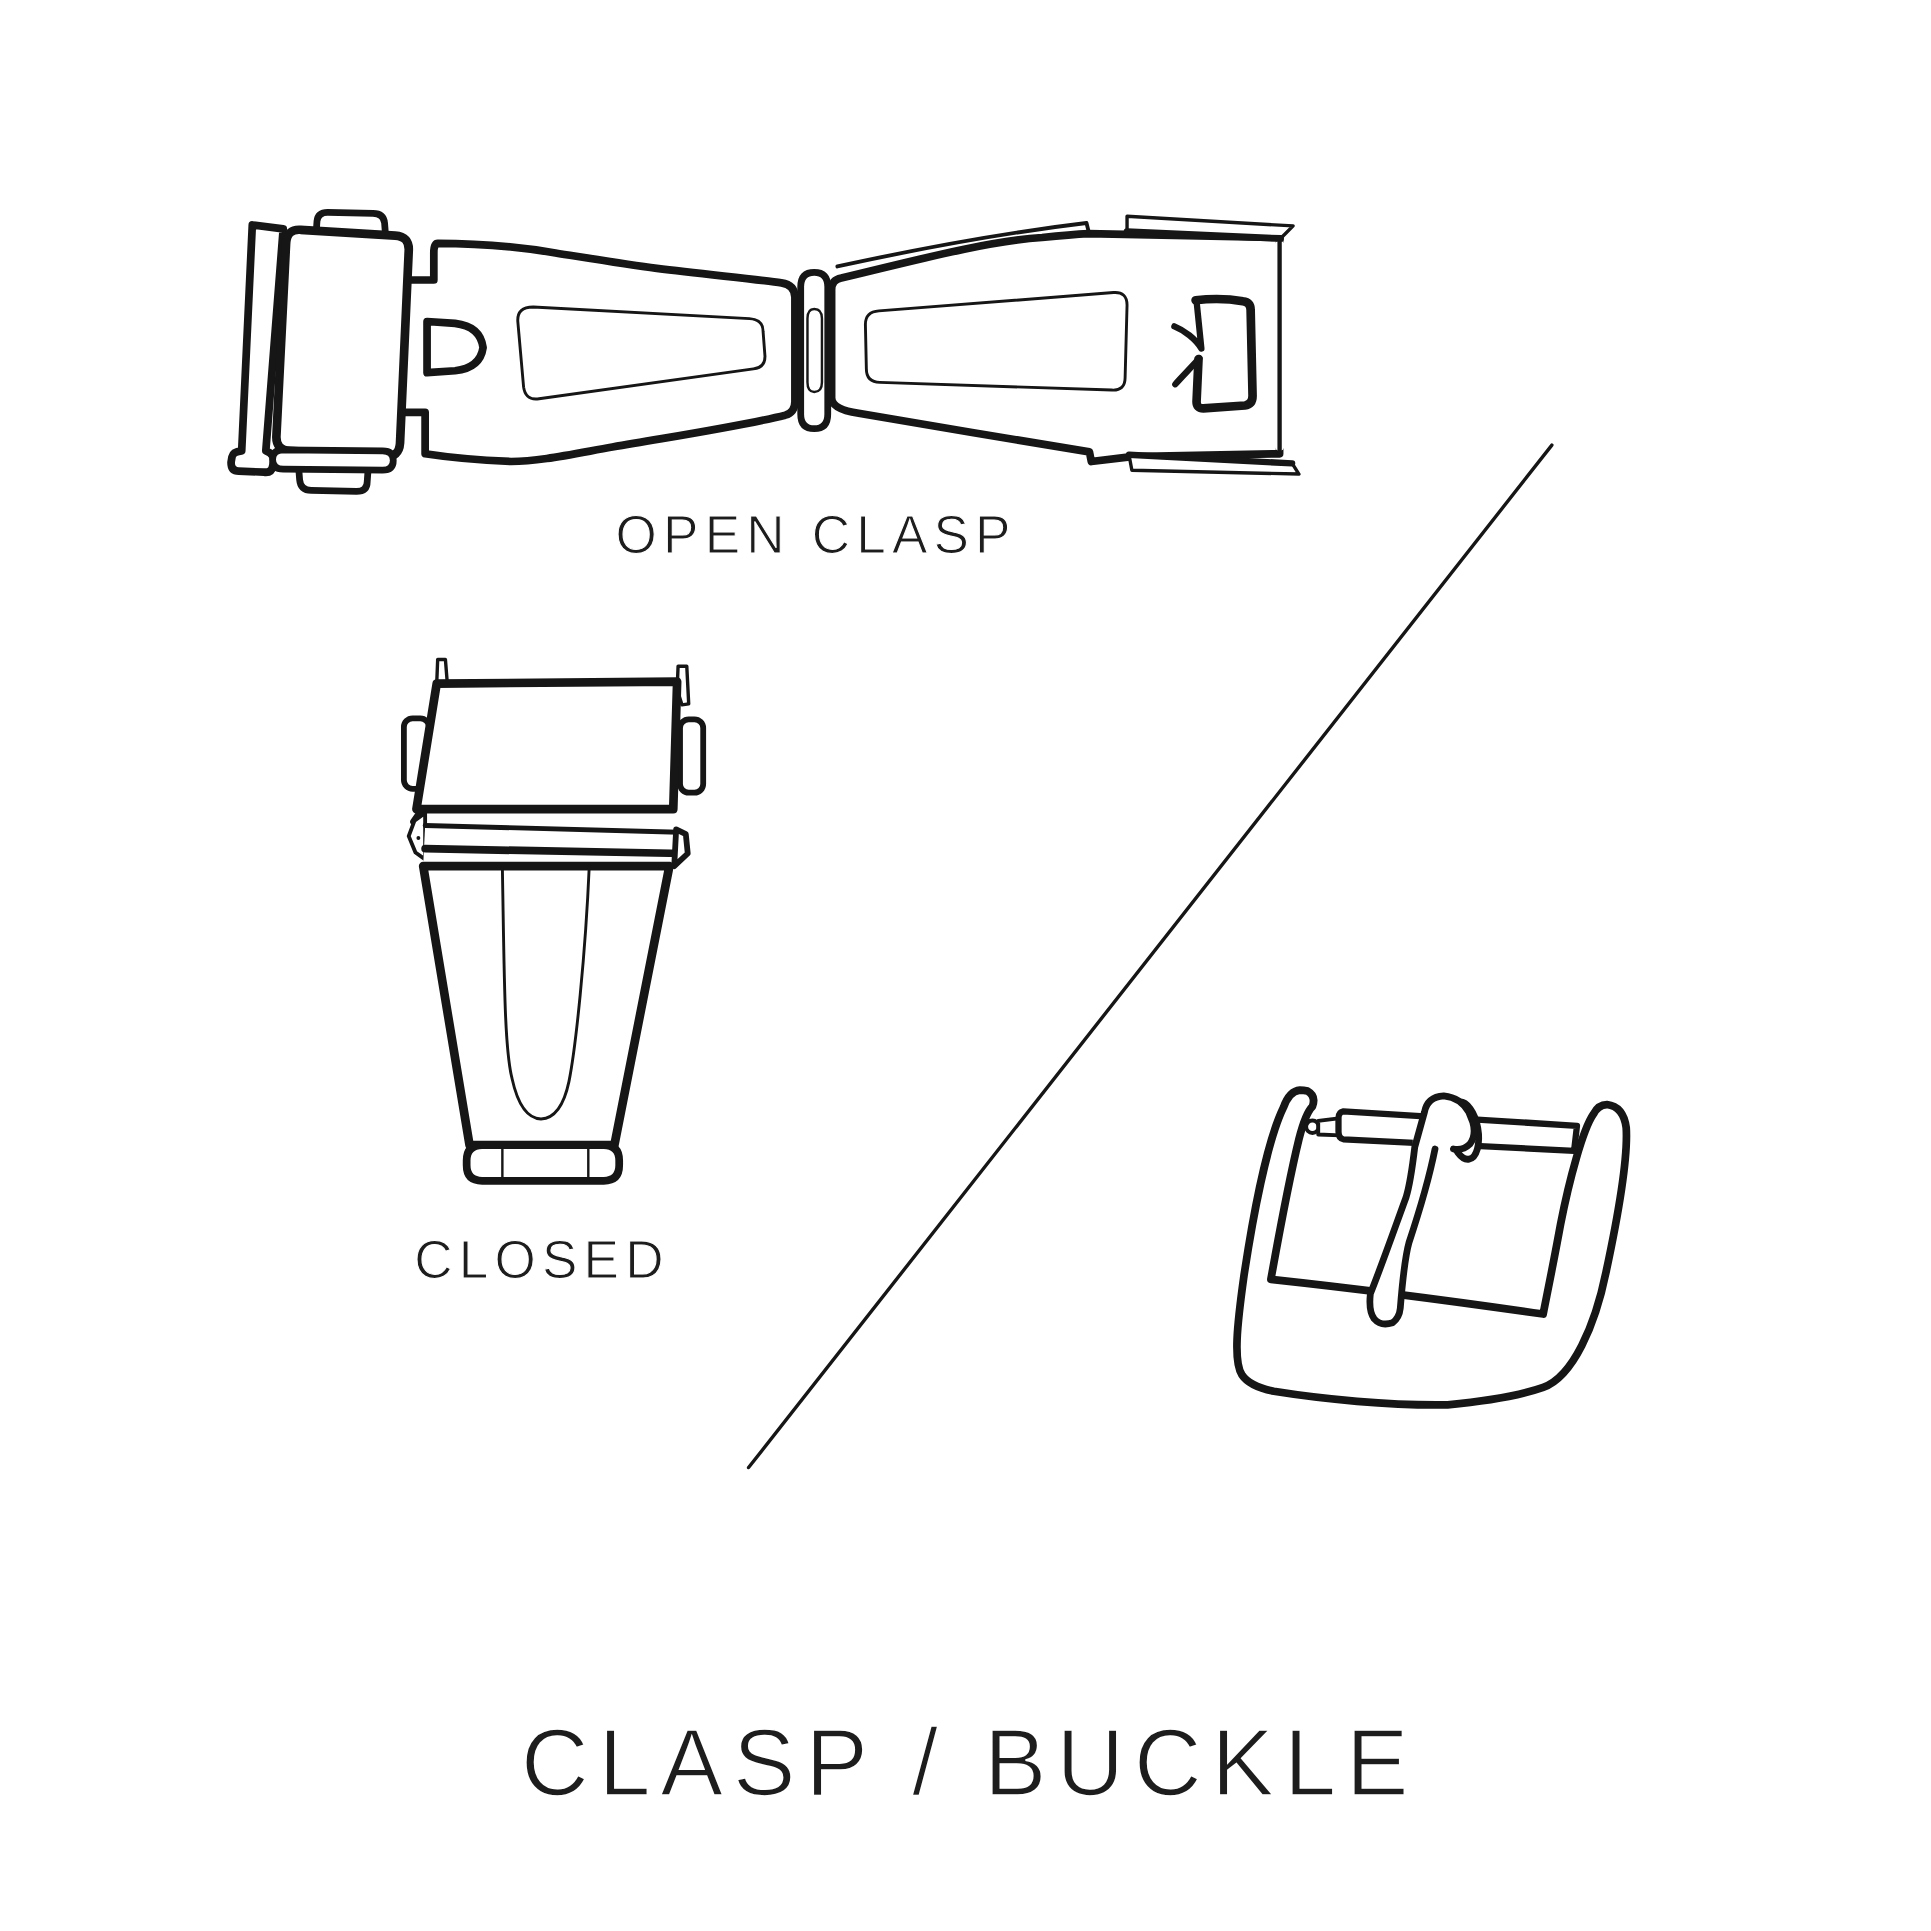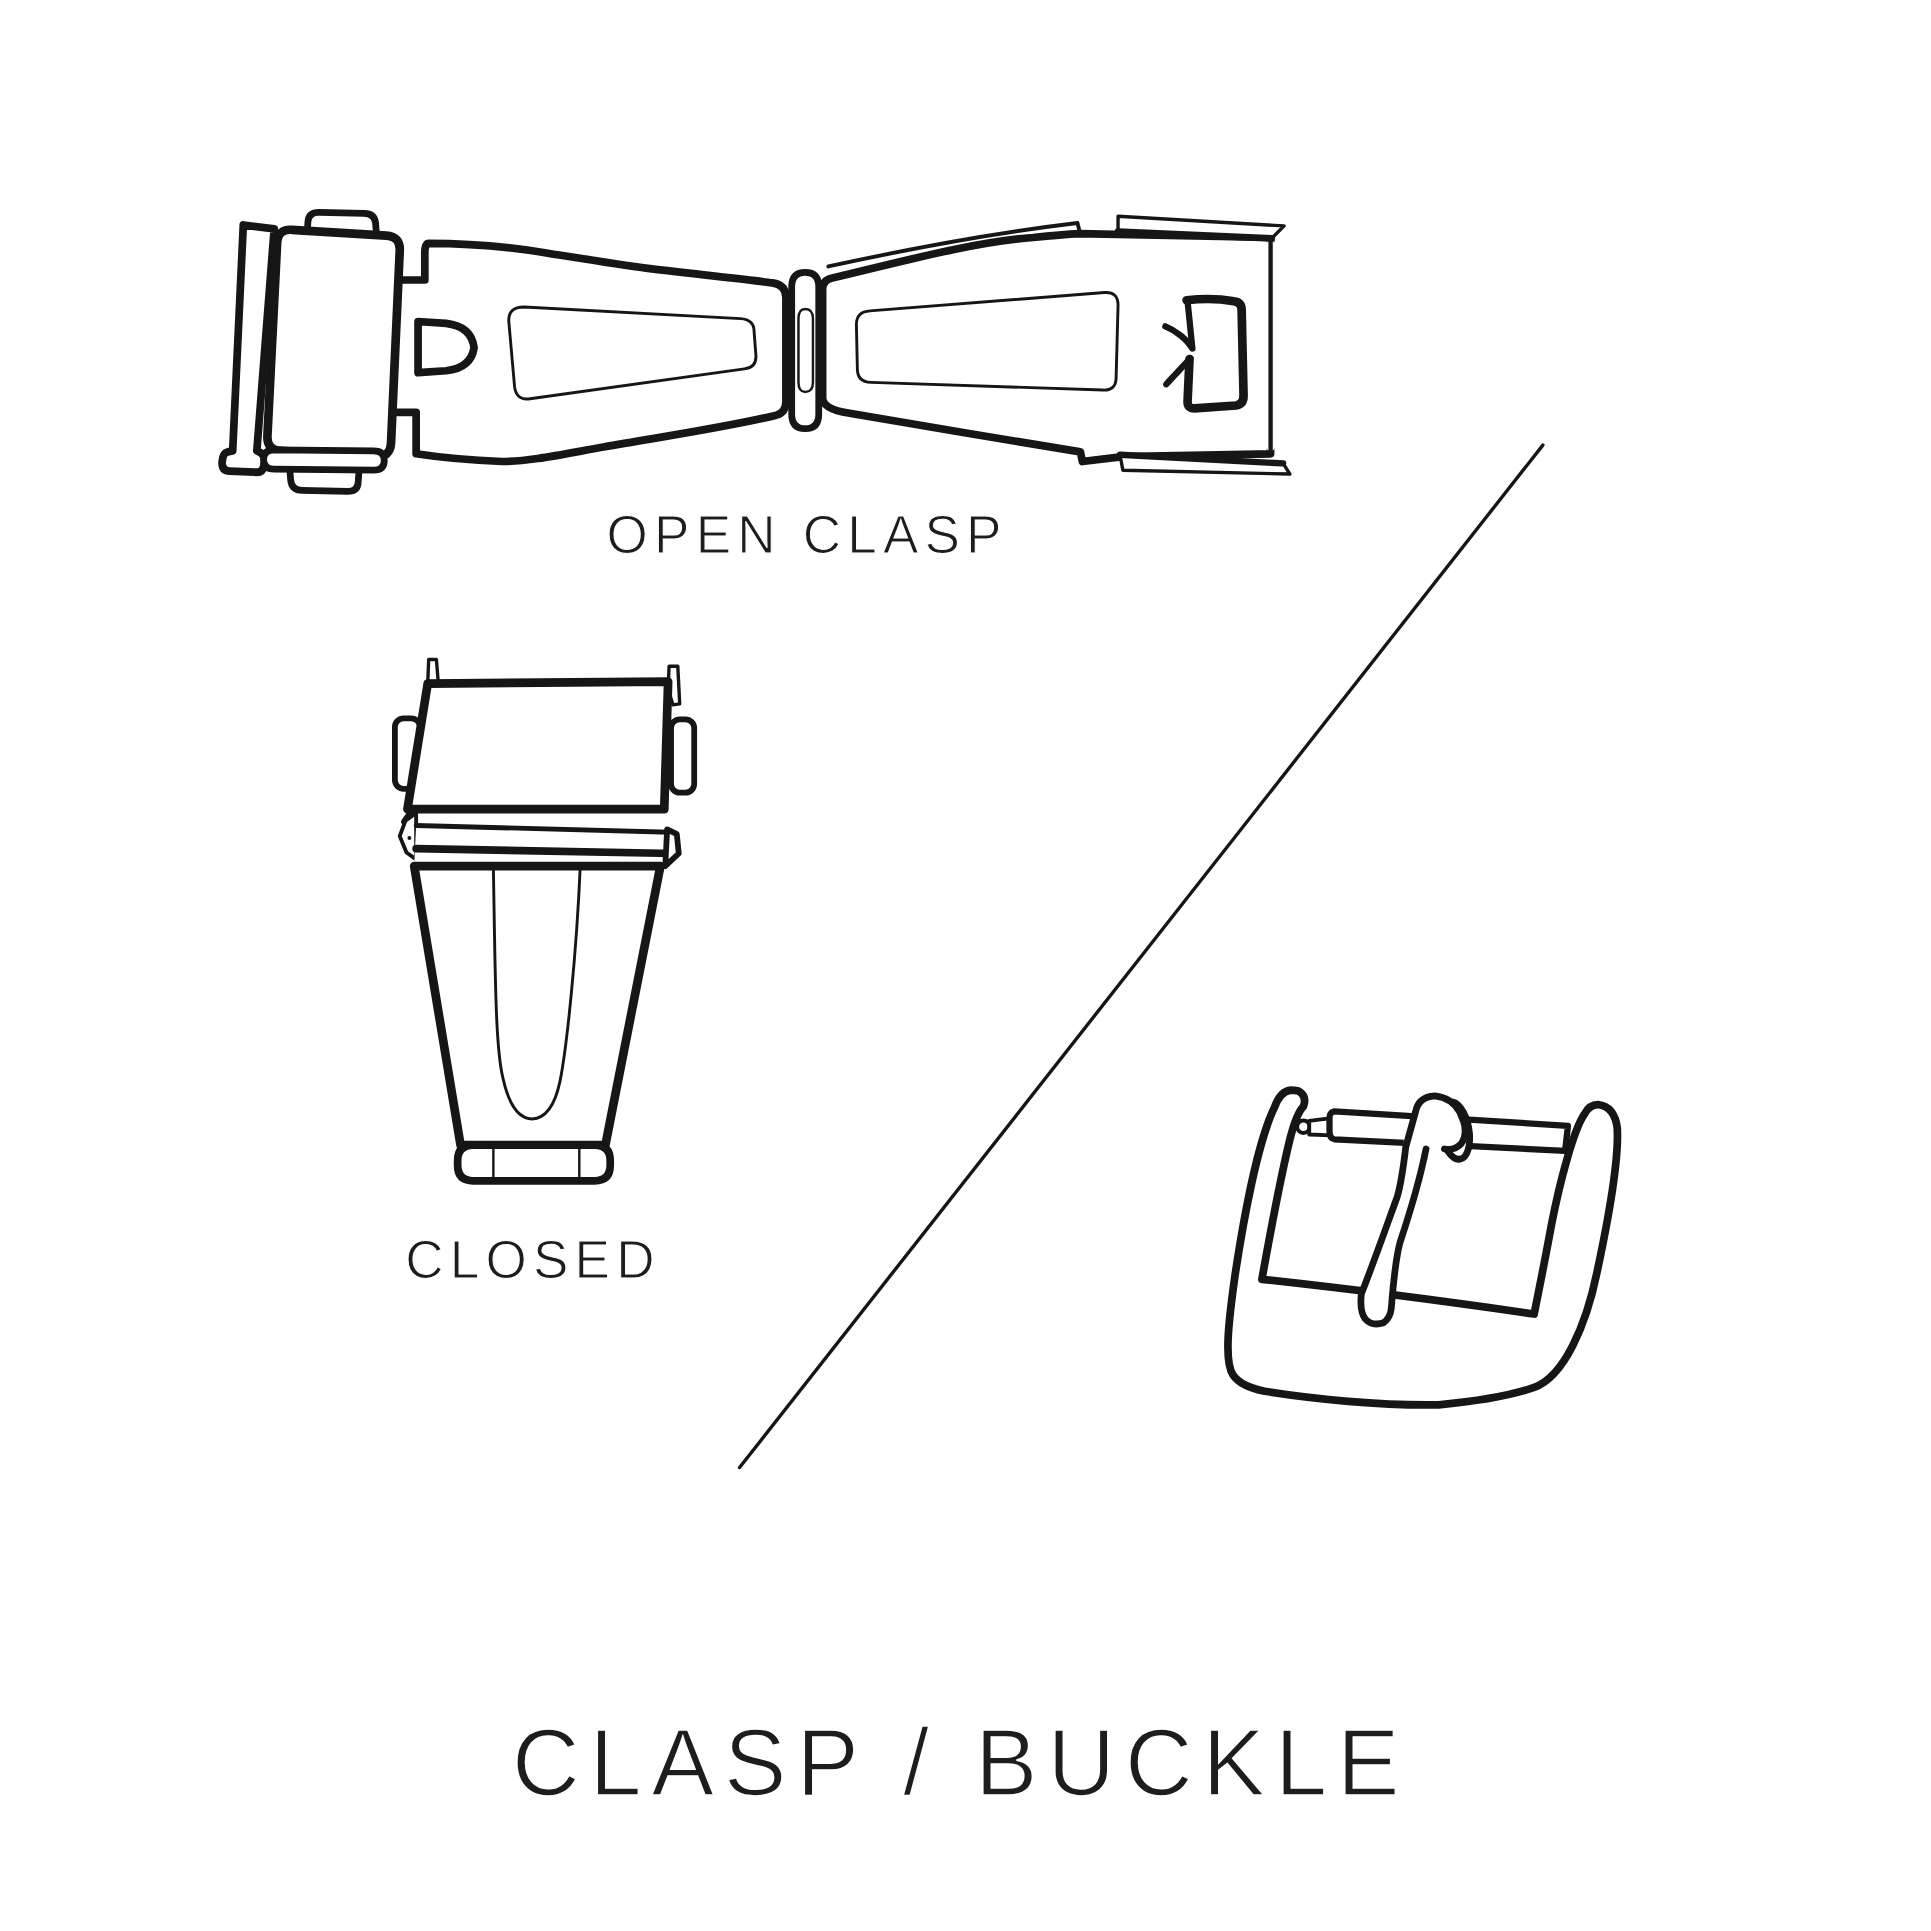--- a/index.html
+++ b/index.html
@@ -1,16 +1,16 @@
 <!DOCTYPE html>
 <html><head>
 <meta charset="utf-8">
 <style>
   html,body{margin:0;padding:0;background:#fff;}
-  .page{width:1770px;height:1931px;position:relative;background:#fff;overflow:hidden;}
+  .page{width:1770px;height:1931px;position:relative;background:#fff;overflow:hidden;margin-left:9px;}
   text{font-family:"Liberation Sans",sans-serif;fill:#1d1d1d;}
 </style>
 </head>
 <body>
 <div class="page">
 <svg width="1931" height="1931" viewBox="0 0 2000 2000">
   <g fill="#fff" stroke="#161616" stroke-width="8" stroke-linejoin="round" stroke-linecap="round">
 
     <path d="M 444,252
              C 490,252 530,256 566,262

